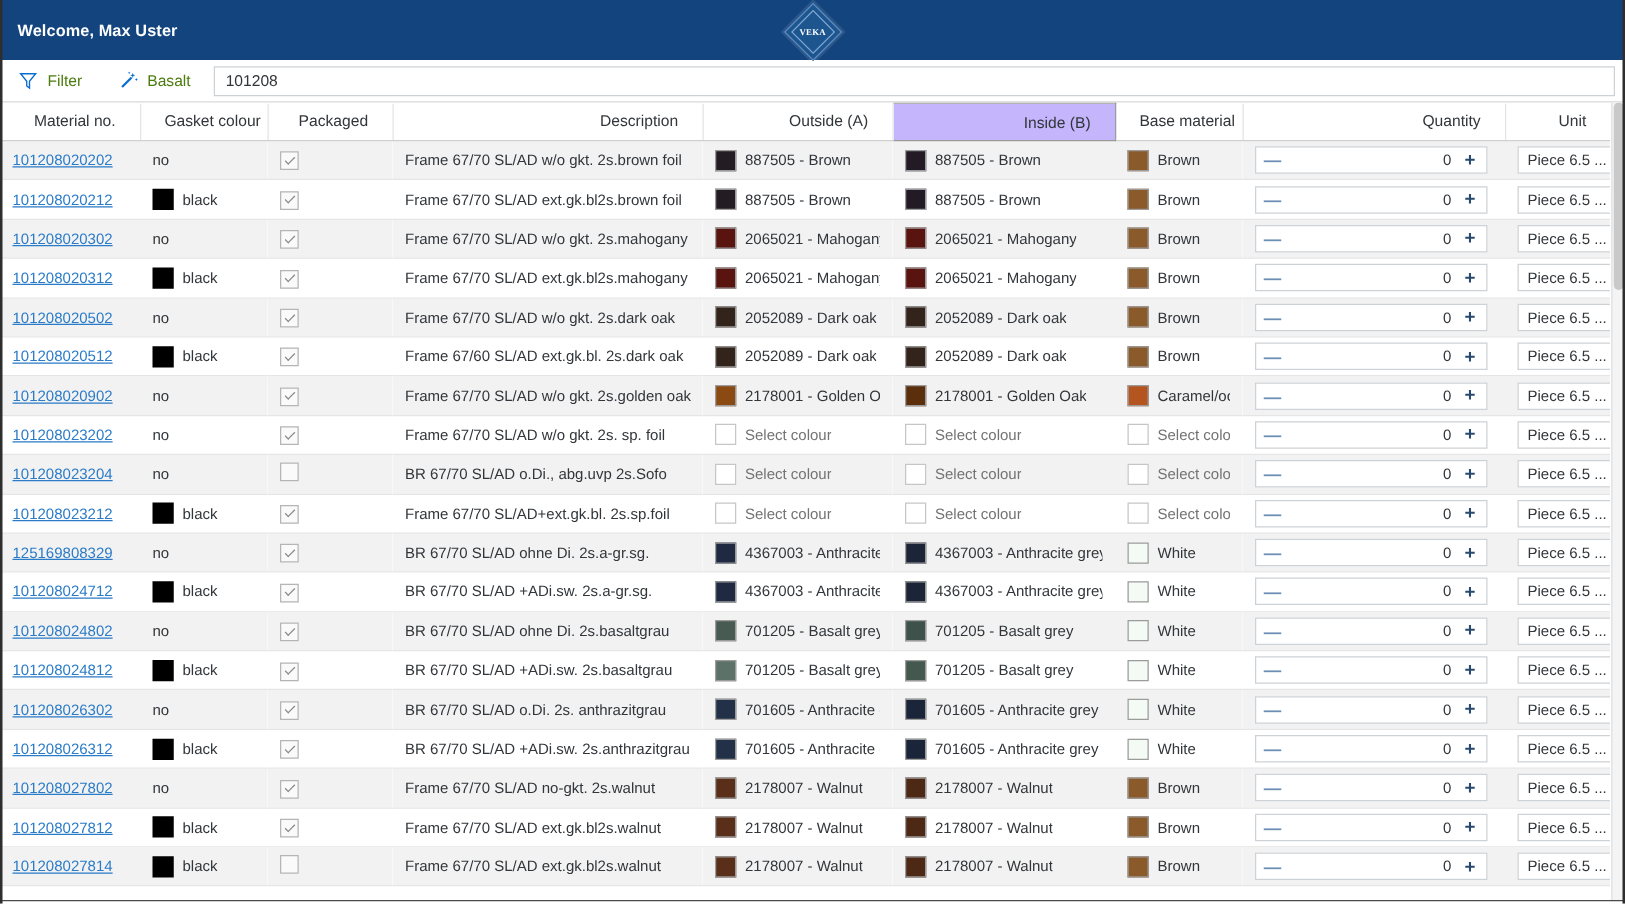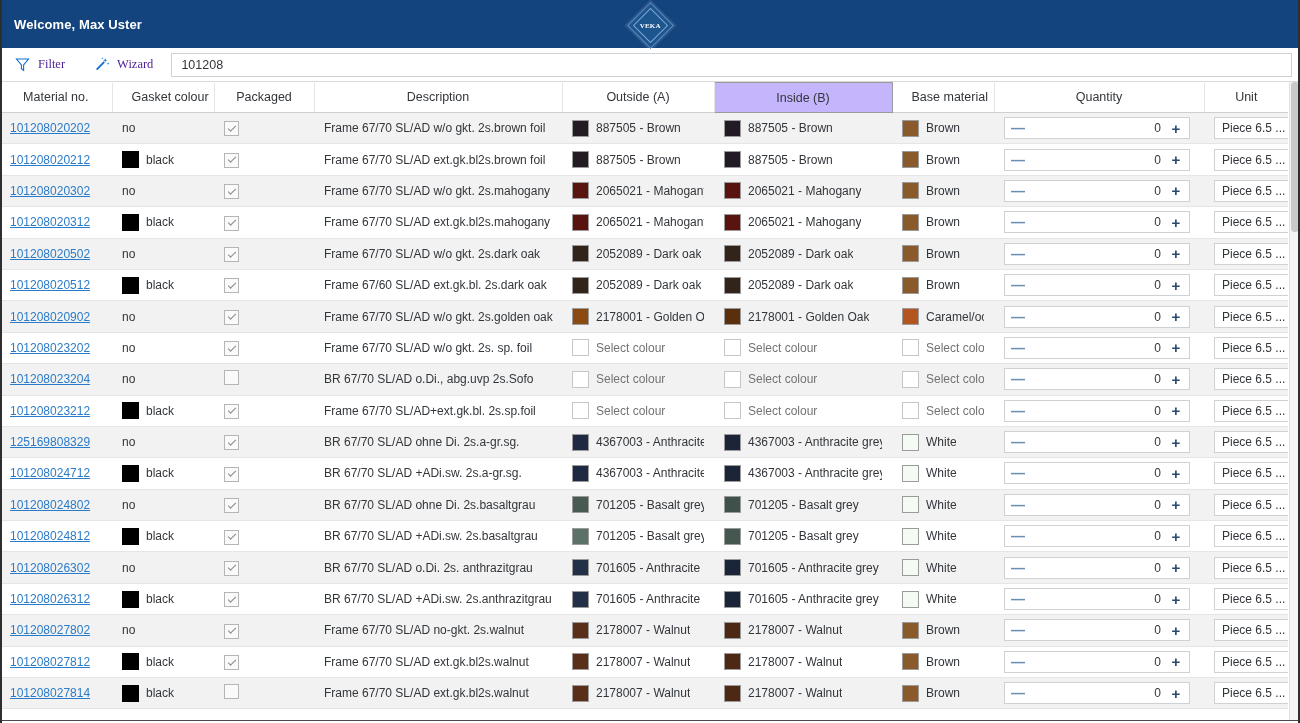--- a/index.html
+++ b/index.html
@@ -101,21 +101,21 @@
     align-items: center;
     gap: 7px;
     padding: 3px 10px 3px 4px;
     cursor: pointer;
     color: #0a6ed1;
     font-size: 12.5px;
     background: transparent;
     border: none;
     white-space: nowrap;
   }
-  .tb-btn .lbl { color: #4c1d95; font-family: Liberation Serif, serif; }
+  .tb-btn .lbl { color: #4d7c0f; }
   .tb-spacer { width: 14px; }
   .search-box {
     flex: 1;
     height: 24px;
     margin-left: 8px;
     border: 1px solid #cdd2d6;
     background: #fff;
     display: flex;
     align-items: center;
     padding: 0 9px;
@@ -145,21 +145,21 @@
     border-collapse: collapse;
     table-layout: fixed;
     width: 1288px;
     font-size: 12px;
   }
   table.grid th {
     background: #ffffff;
     font-weight: normal;
     color: #32363a;
     font-size: 12.5px;
-    text-align: center;
+    text-align: right;
     height: 30px;
     padding: 0 19px;
     border-bottom: 1px solid #cfcfcf;
     border-right: 1px solid #e4e4e4;
     box-sizing: border-box;
     vertical-align: middle;
     white-space: nowrap;
     overflow: hidden;
   }
   table.grid th.focused {
@@ -362,21 +362,21 @@
     <div class="tb-spacer"></div>
     <div class="tb-btn">
       <span>
         <svg width="17" height="17" viewBox="0 0 17 17">
           <path d="M3 14.2 L10.6 6.6 L11.9 7.9 L4.3 15.5 Z" fill="#0a6ed1" transform="translate(0,-1.3)"></path>
           <path d="M12.2 2.2 l.55 1.5 1.5.55 -1.5.55 -.55 1.5 -.55-1.5 -1.5-.55 1.5-.55 Z" fill="#0a6ed1"></path>
           <path d="M15.1 6.3 l.35.95 .95.35 -.95.35 -.35.95 -.35-.95 -.95-.35 .95-.35 Z" fill="#0a6ed1"></path>
           <path d="M9.3 1.1 l.3.8 .8.3 -.8.3 -.3.8 -.3-.8 -.8-.3 .8-.3 Z" fill="#0a6ed1"></path>
         </svg>
       </span>
-      <span class="lbl">Wizard</span>
+      <span class="lbl">Basalt</span>
     </div>
     <div class="search-box">
       <input type="text" value="101208" style="">
     </div>
   </div>
 
   <div class="table-wrap">
     <table class="grid">
       <colgroup>
         <col style="width:112px">

